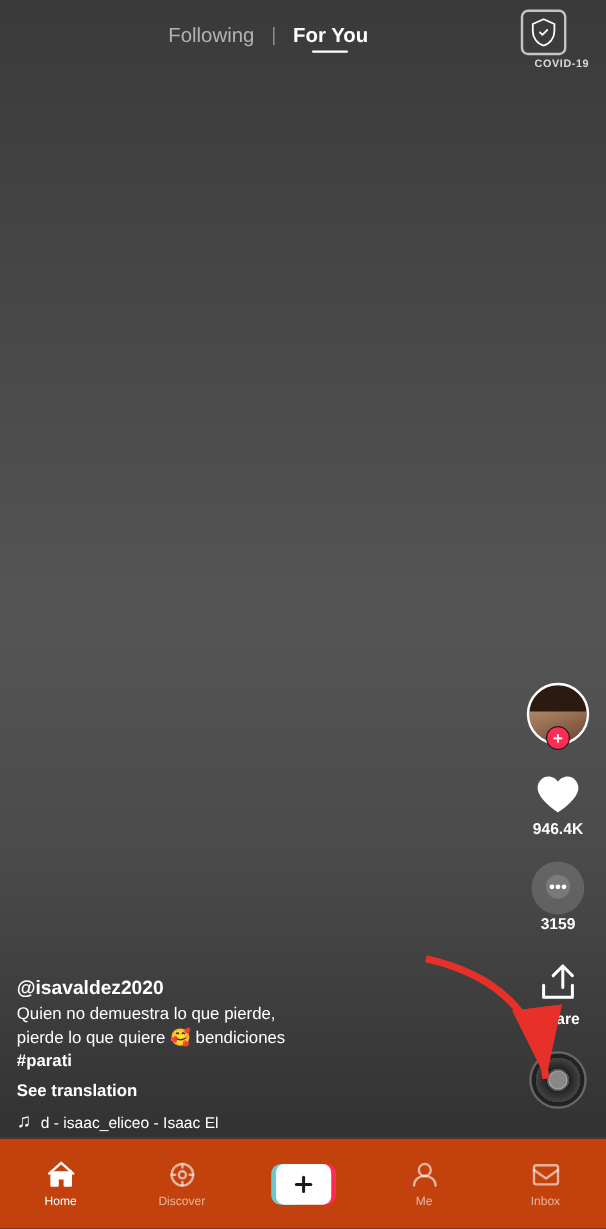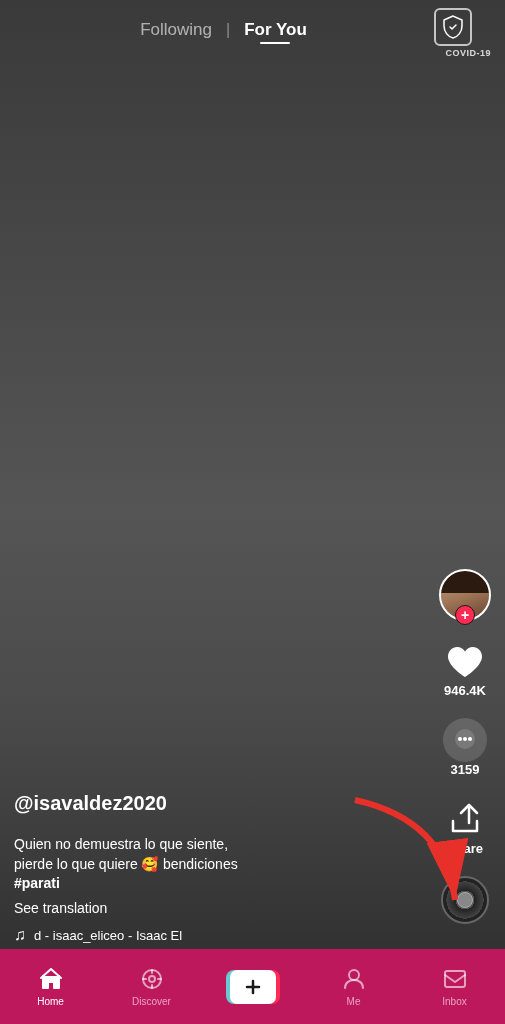--- a/index.html
+++ b/index.html
@@ -229,40 +229,40 @@
     .bottom-overlay {
       position: absolute;
       bottom: 80px;
       left: 14px;
       right: 70px;
       z-index: 10;
     }
 
     .username {
       color: white;
-      font-size: 20px;
+      font-size: 16px;
       font-weight: 700;
-      margin-bottom: 20px;
+      margin-bottom: 2px;
     }
 
     .caption {
       color: white;
       font-size: 14px;
       line-height: 1.4;
       margin-bottom: 6px;
     }
 
     .caption .hashtag {
       font-weight: 700;
     }
 
     .see-translation {
       color: white;
       font-size: 14px;
-      font-weight: 400;
+      font-weight: 700;
       margin-bottom: 10px;
       cursor: pointer;
     }
 
     .music-row {
       display: flex;
       align-items: center;
       gap: 8px;
       color: white;
       font-size: 13px;
@@ -270,21 +270,21 @@
 
     .music-note-icon {
       font-size: 16px;
     }
 
     
     .bottom-nav {
       position: absolute;
       bottom: 0; left: 0; right: 0;
       height: 76px;
-      background: #be185d;
+      background: #c2410c;
       display: flex;
       align-items: center;
       justify-content: space-around;
       z-index: 20;
       border-top: 1px solid #333;
     }
 
     .nav-item {
       display: flex;
       flex-direction: column;
@@ -406,21 +406,21 @@
   </div>
 
   <div class="music-disc">
     <div class="music-disc-inner"></div>
   </div>
 </div>
 
 <div class="bottom-overlay">
   <div class="username">@isavaldez2020</div>
   <div class="caption">
-    <span>Quien no demuestra lo que siente,</span><br>
+    <span>Quien no demuestra lo que pierde,</span><br>
     <span>pierde lo que quiere 🥰 bendiciones</span><br>
     <span class="hashtag">#parati</span>
   </div>
   <div class="see-translation">See translation</div>
   <div class="music-row">
     <span class="music-note-icon">♫</span>
     <span>d - isaac_eliceo - Isaac El</span>
   </div>
 </div>
 

